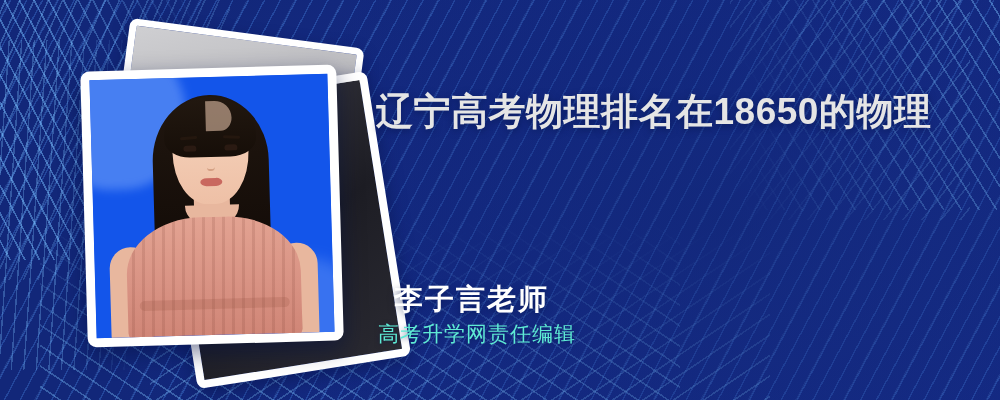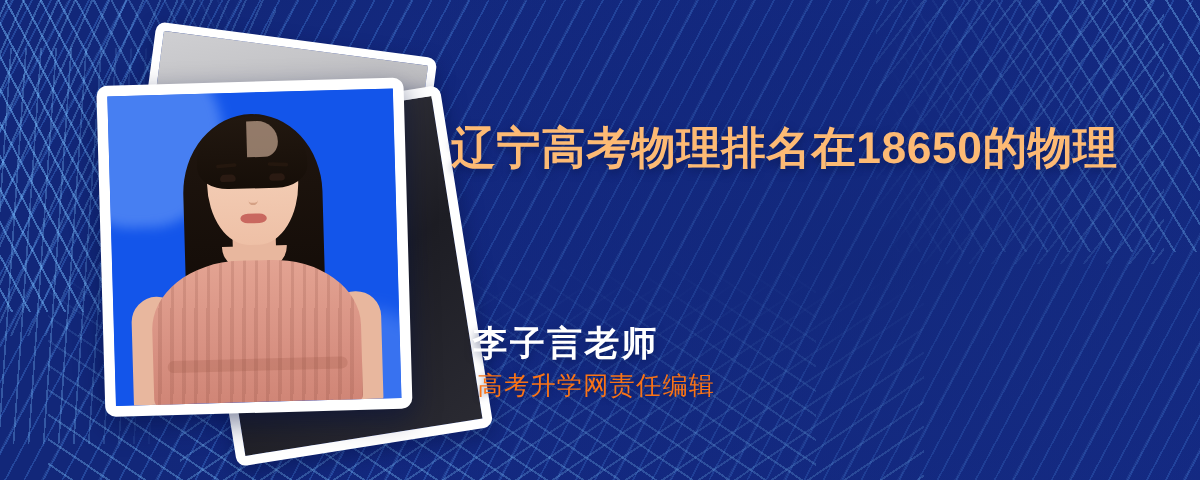--- a/index.html
+++ b/index.html
@@ -420,23 +420,23 @@
     height: 22px;
     margin-left: -27px;
     background: #e8b79e;
     border-radius: 0 0 28px 28px / 0 0 22px 22px;
   }
 
   
   .title {
     position: absolute;
     left: 376px;
-    top: 72px;
+    top: 60px;
     width: 580px;
-    color: #fdba74;
+    color: #e5e5e5;
     font-size: 37px;
     line-height: 54px;
     font-weight: 700;
     letter-spacing: 0.5px;
     text-shadow: 0 2px 7px rgba(5,18,70,0.55);
   }
   .title-line { display: block; white-space: nowrap; }
 
   .byline {
     position: absolute;
@@ -446,30 +446,30 @@
   }
   .author-name {
     display: block;
     color: #ffffff;
     font-size: 29px;
     line-height: 38px;
     font-weight: 700;
     letter-spacing: 2px;
     padding-left: 16px;
     text-shadow: 0 2px 7px rgba(5,18,70,0.55);
+    margin-top: 12px;
   }
   .author-role {
     display: block;
-    color: #f97316;
+    color: #5eead4;
     font-size: 21px;
     line-height: 32px;
     font-weight: 400;
     letter-spacing: 1px;
     text-shadow: 0 1px 5px rgba(5,18,70,0.5);
-    margin-left: 20px;
   }
 </style>
 </head>
 <body>
 
 <div id="banner">
 
   <div class="bg-base"></div>
   <div class="bg-stripes"></div>
   <div class="bg-stripes-2"></div>

